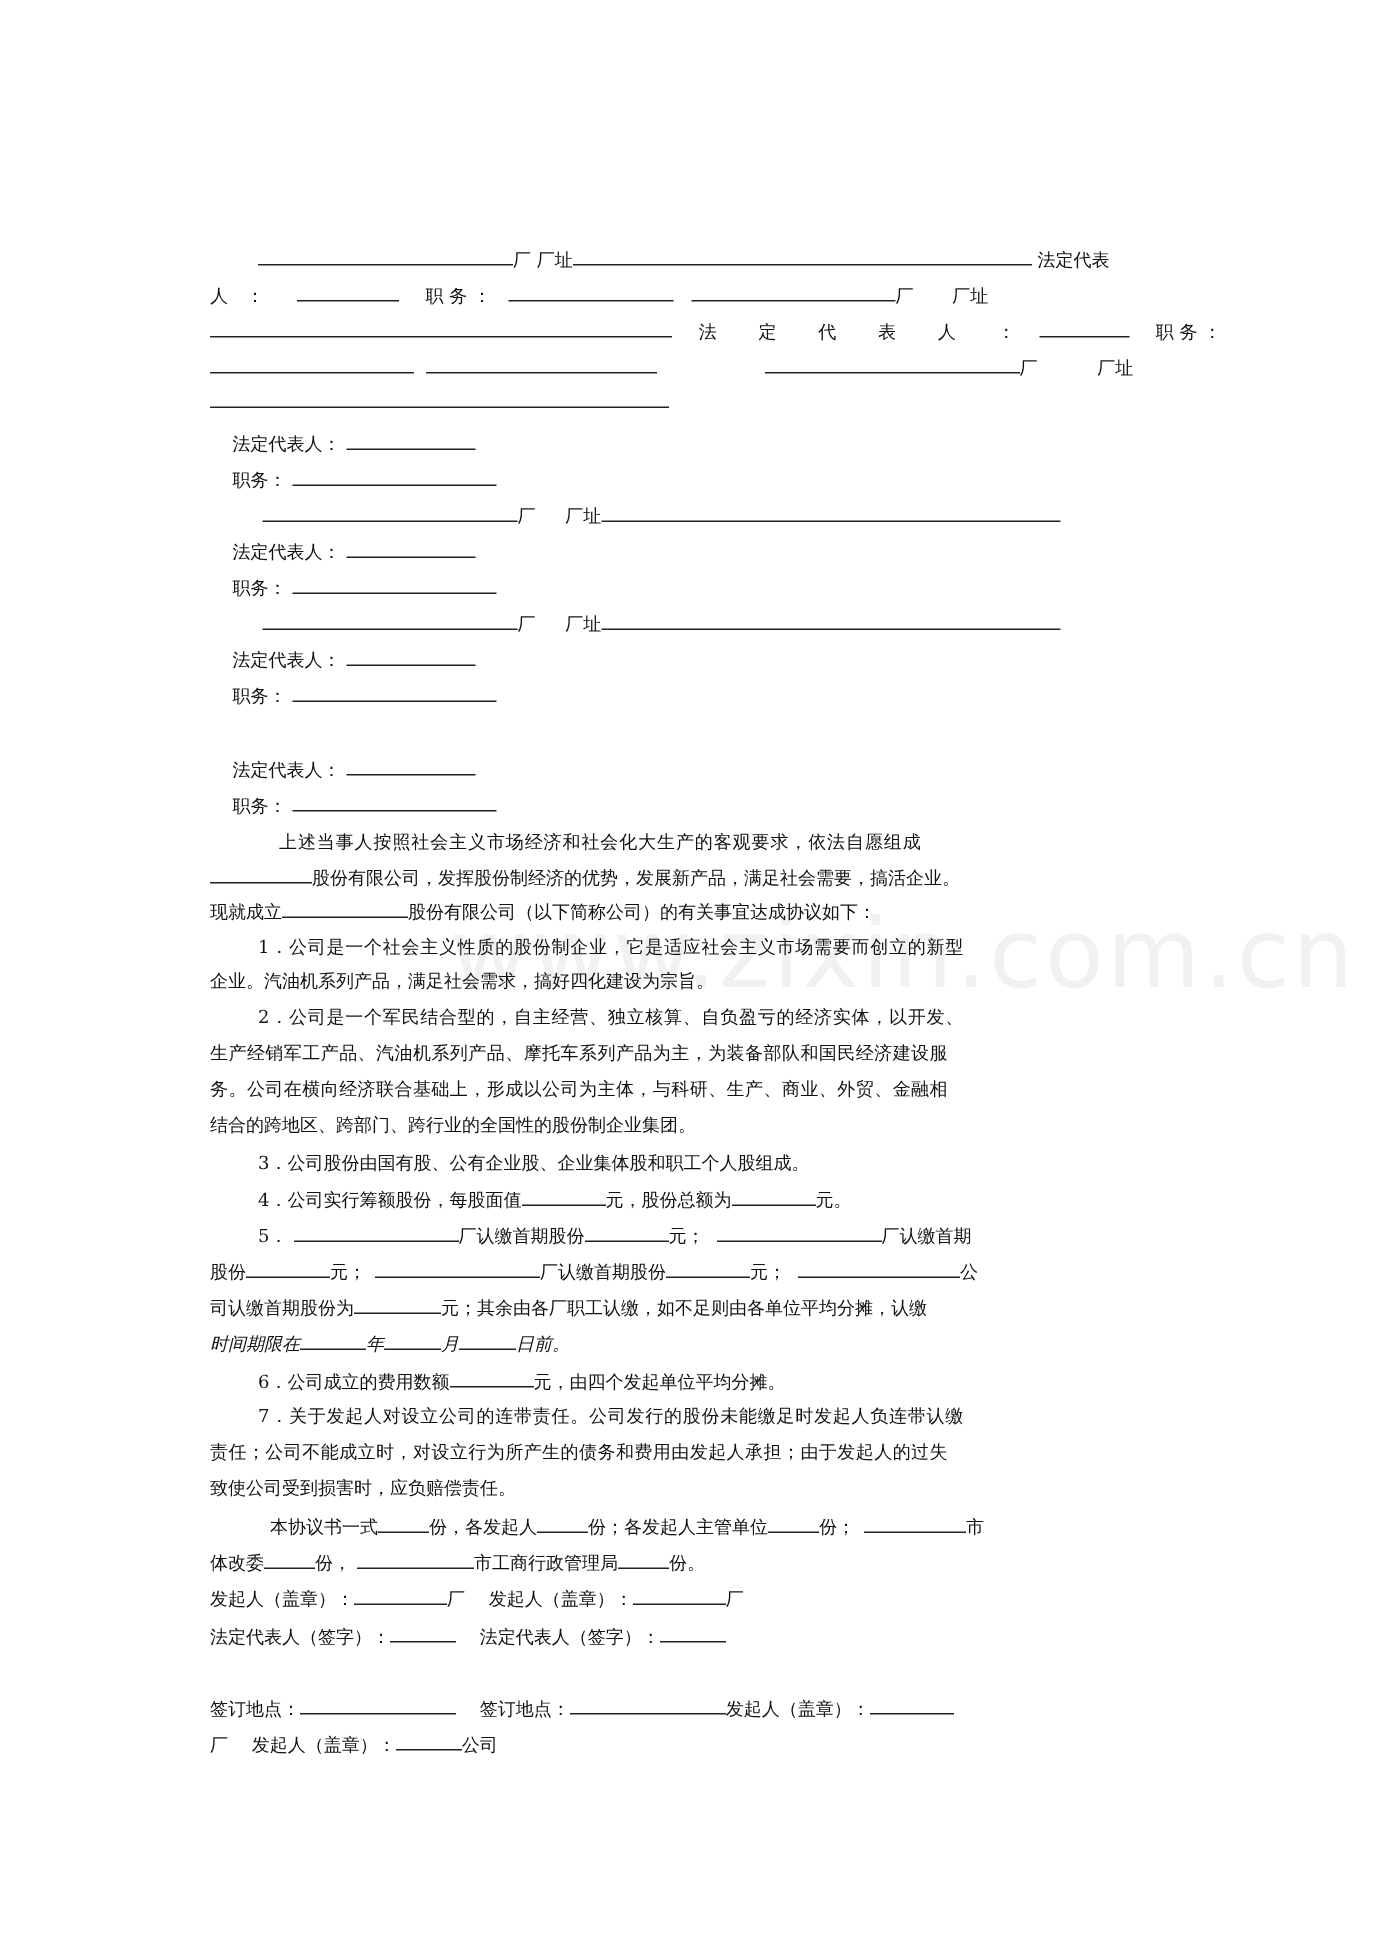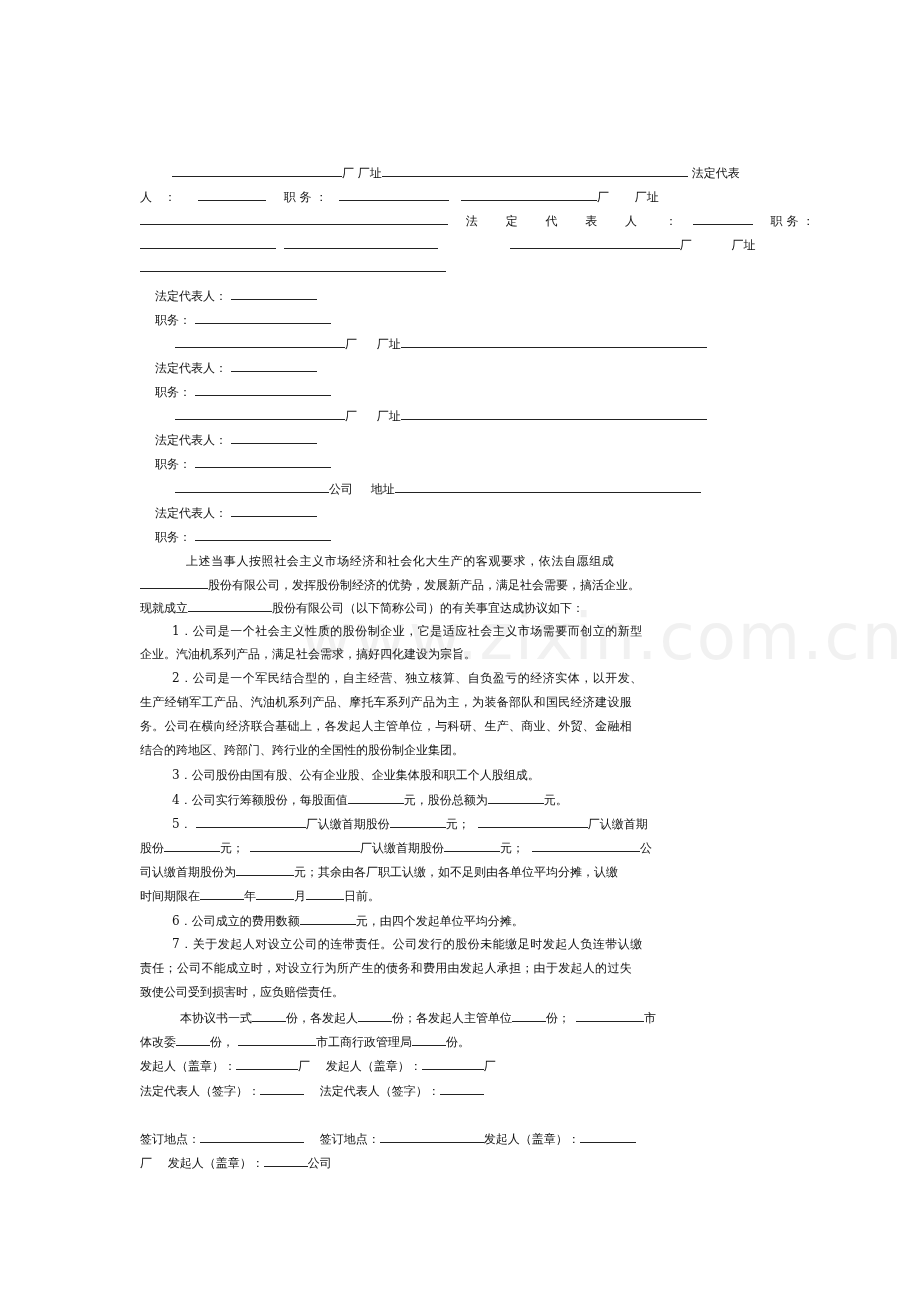--- a/index.html
+++ b/index.html
@@ -69,63 +69,59 @@
     <span class="blank" style="width:170px"></span><span>厂</span>
     <span style="margin-left:16px">厂址</span><span class="blank" style="width:306px"></span>
   </div>
   <div class="ln" style="left:155px;top:429px;">
     <span>法定代表人：</span><span class="blank" style="width:86px;margin-left:4px"></span>
   </div>
   <div class="ln" style="left:155px;top:453px;">
     <span>职务：</span><span class="blank" style="width:136px;margin-left:4px"></span>
   </div>
 
-  <div class="ln" style="left:175px;top:478px;">
-    <span class="blank" style="width:154px"></span><span>公司</span>
-    <span style="margin-left:14px">地址</span><span class="blank" style="width:306px"></span>
-  </div>
   <div class="ln" style="left:155px;top:502px;">
     <span>法定代表人：</span><span class="blank" style="width:86px;margin-left:4px"></span>
   </div>
   <div class="ln" style="left:155px;top:526px;">
     <span>职务：</span><span class="blank" style="width:136px;margin-left:4px"></span>
   </div>
 
   <div class="ln" style="left:186px;top:551px;letter-spacing:0.6px;">上述当事人按照社会主义市场经济和社会化大生产的客观要求，依法自愿组成</div>
   <div class="ln" style="left:140px;top:574px;">
     <span class="blank" style="width:68px"></span><span>股份有限公司，发挥股份制经济的优势，发展新产品，满足社会需要，搞活企业。</span>
   </div>
   <div class="ln" style="left:140px;top:597px;">
     <span>现就成立</span><span class="blank" style="width:84px"></span><span>股份有限公司（以下简称公司）的有关事宜达成协议如下：</span>
   </div>
 
   <div class="ln" style="left:172px;top:621px;letter-spacing:0.5px;">1．公司是一个社会主义性质的股份制企业，它是适应社会主义市场需要而创立的新型</div>
   <div class="ln" style="left:140px;top:644px;">企业。汽油机系列产品，满足社会需求，搞好四化建设为宗旨。</div>
 
   <div class="ln" style="left:172px;top:668px;letter-spacing:0.5px;">2．公司是一个军民结合型的，自主经营、独立核算、自负盈亏的经济实体，以开发、</div>
   <div class="ln" style="left:140px;top:692px;letter-spacing:0.3px;">生产经销军工产品、汽油机系列产品、摩托车系列产品为主，为装备部队和国民经济建设服</div>
-  <div class="ln" style="left:140px;top:716px;letter-spacing:0.3px;">务。公司在横向经济联合基础上，各发起人主管单位，与科研、生产、商业、外贸、金融相</div>
+  <div class="ln" style="left:140px;top:716px;letter-spacing:0.3px;">务。公司在横向经济联合基础上，形成以公司为主体，与科研、生产、商业、外贸、金融相</div>
   <div class="ln" style="left:140px;top:740px;">结合的跨地区、跨部门、跨行业的全国性的股份制企业集团。</div>
 
   <div class="ln" style="left:172px;top:765px;">3．公司股份由国有股、公有企业股、企业集体股和职工个人股组成。</div>
 
   <div class="ln" style="left:172px;top:789px;">
     <span>4．公司实行筹额股份，每股面值</span><span class="blank" style="width:56px"></span><span>元，股份总额为</span><span class="blank" style="width:56px"></span><span>元。</span>
   </div>
 
   <div class="ln" style="left:172px;top:813px;">
     <span>5．</span><span class="blank" style="width:110px;margin-left:4px"></span><span>厂认缴首期股份</span><span class="blank" style="width:56px"></span><span>元；</span><span class="blank" style="width:110px;margin-left:8px"></span><span>厂认缴首期</span>
   </div>
   <div class="ln" style="left:140px;top:837px;">
     <span>股份</span><span class="blank" style="width:56px"></span><span>元；</span><span class="blank" style="width:110px;margin-left:6px"></span><span>厂认缴首期股份</span><span class="blank" style="width:56px"></span><span>元；</span><span class="blank" style="width:108px;margin-left:8px"></span><span>公</span>
   </div>
   <div class="ln" style="left:140px;top:861px;">
     <span>司认缴首期股份为</span><span class="blank" style="width:58px"></span><span>元；其余由各厂职工认缴，如不足则由各单位平均分摊，认缴</span>
   </div>
-  <div class="ln" style="left:140px;top:885px;">
+  <div class="ln" style="left:140px;top:885px;font-style:italic;">
     <span>时间期限在</span><span class="blank" style="width:44px"></span><span>年</span><span class="blank" style="width:38px"></span><span>月</span><span class="blank" style="width:38px"></span><span>日前。</span>
   </div>
 
   <div class="ln" style="left:172px;top:910px;">
     <span>6．公司成立的费用数额</span><span class="blank" style="width:56px"></span><span>元，由四个发起单位平均分摊。</span>
   </div>
 
   <div class="ln" style="left:172px;top:934px;letter-spacing:0.5px;">7．关于发起人对设立公司的连带责任。公司发行的股份未能缴足时发起人负连带认缴</div>
   <div class="ln" style="left:140px;top:958px;letter-spacing:0.3px;">责任；公司不能成立时，对设立行为所产生的债务和费用由发起人承担；由于发起人的过失</div>
   <div class="ln" style="left:140px;top:982px;">致使公司受到损害时，应负赔偿责任。</div>

